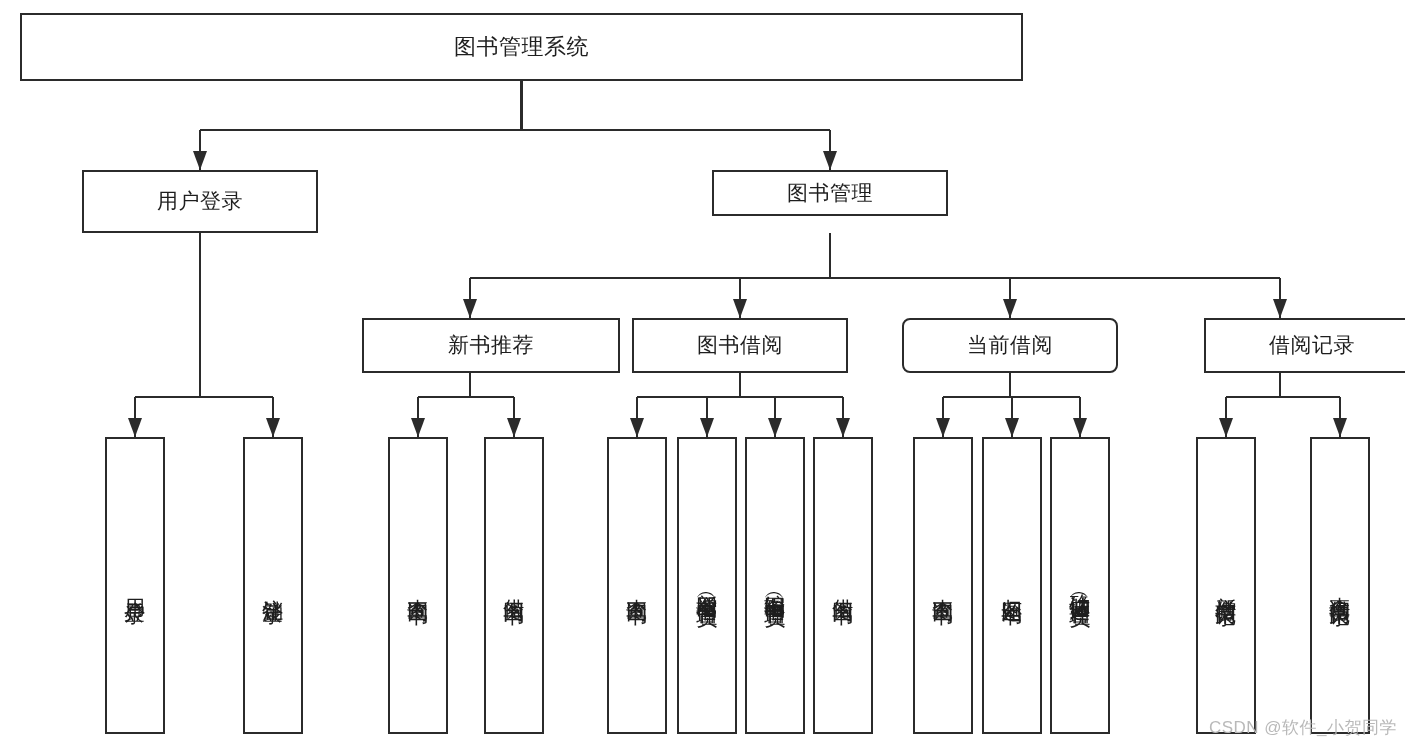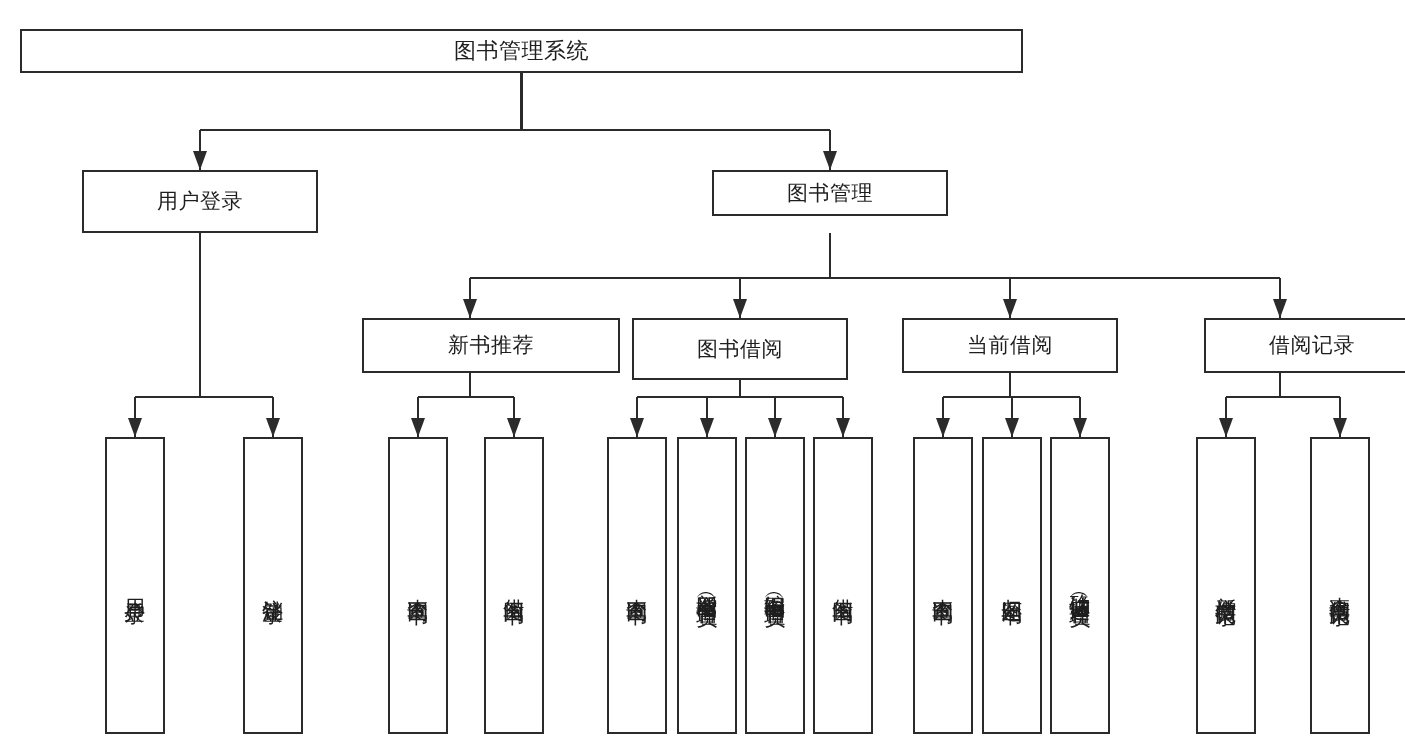--- a/index.html
+++ b/index.html
@@ -123,36 +123,36 @@
       <line x1="1080" y1="397" x2="1080" y2="437" stroke="#2b2b2b" stroke-width="2.6" shape-rendering="crispEdges"></line>
       <path d="M1073,418 L1087,418 L1080,437 Z" fill="#2b2b2b"></path>
       <line x1="1280" y1="373" x2="1280" y2="397" stroke="#2b2b2b" stroke-width="2.6" shape-rendering="crispEdges"></line>
       <line x1="1226" y1="397" x2="1340" y2="397" stroke="#2b2b2b" stroke-width="2.6" shape-rendering="crispEdges"></line>
       <line x1="1226" y1="397" x2="1226" y2="437" stroke="#2b2b2b" stroke-width="2.6" shape-rendering="crispEdges"></line>
       <path d="M1219,418 L1233,418 L1226,437 Z" fill="#2b2b2b"></path>
       <line x1="1340" y1="397" x2="1340" y2="437" stroke="#2b2b2b" stroke-width="2.6" shape-rendering="crispEdges"></line>
       <path d="M1333,418 L1347,418 L1340,437 Z" fill="#2b2b2b"></path>
     </svg>
   <div id="nodes">
-      <div class="node root" style="left: 20px; top: 29px; width: 1003px; height: 44px;">
+      <div class="node root" style="left: 20px; top: 13px; width: 1003px; height: 68px;">
         <span class="label">图书管理系统</span>
       </div>
       <div class="node box" style="left: 82px; top: 170px; width: 236px; height: 63px;">
         <span class="label">用户登录</span>
       </div>
       <div class="node box" style="left: 712px; top: 170px; width: 236px; height: 46px;">
         <span class="label">图书管理</span>
       </div>
       <div class="node box" style="left: 362px; top: 318px; width: 258px; height: 55px;">
         <span class="label">新书推荐</span>
       </div>
-      <div class="node box" style="left: 632px; top: 318px; width: 216px; height: 62px;">
+      <div class="node box" style="left: 632px; top: 318px; width: 216px; height: 55px;">
         <span class="label">图书借阅</span>
       </div>
-      <div class="node box" style="left: 902px; top: 318px; width: 216px; height: 55px;">
+      <div class="node box" style="left: 902px; top: 318px; width: 216px; height: 55px; border-radius: 8px;">
         <span class="label">当前借阅</span>
       </div>
       <div class="node box" style="left: 1172px; top: 318px; width: 216px; height: 55px; margin-left: 32px;">
         <span class="label">借阅记录</span>
       </div>
       <div class="node leaf" style="left: 105px; top: 437px; width: 60px; height: 297px;">
         <span class="label">用户登录</span>
       </div>
       <div class="node leaf" style="left: 243px; top: 437px; width: 60px; height: 297px;">
         <span class="label">注销登录</span>
@@ -184,13 +184,14 @@
       <div class="node leaf" style="left: 1050px; top: 437px; width: 60px; height: 297px;">
         <span class="label">确认归还（管理员）</span>
       </div>
       <div class="node leaf" style="left: 1196px; top: 437px; width: 60px; height: 297px;">
         <span class="label">新增借阅记录</span>
       </div>
       <div class="node leaf" style="left: 1310px; top: 437px; width: 60px; height: 297px;">
         <span class="label">查询借阅记录</span>
       </div>
     </div>
+  <div class="watermark">CSDN @软件_小贺同学</div>
 </div>
 
 </body></html>

